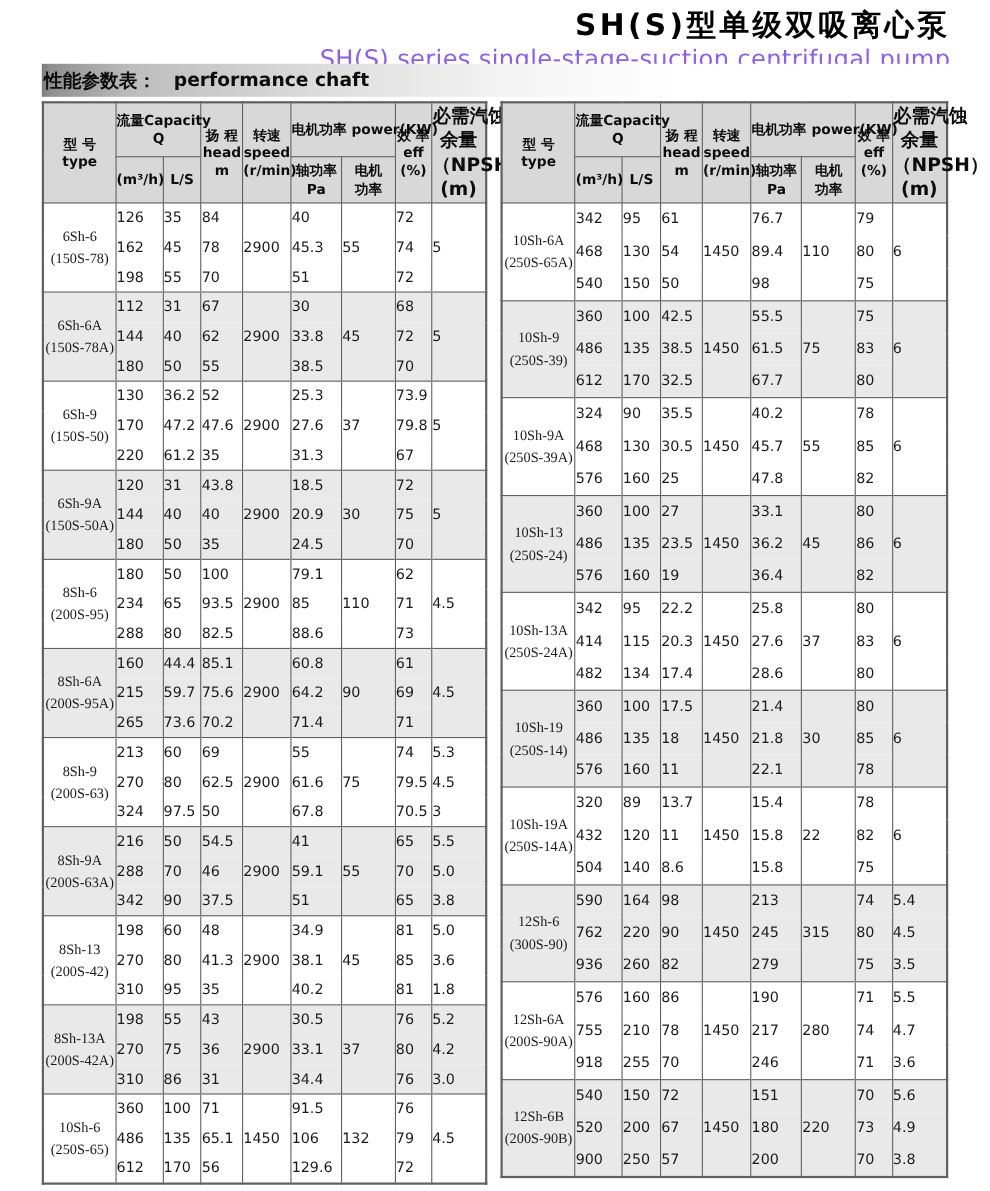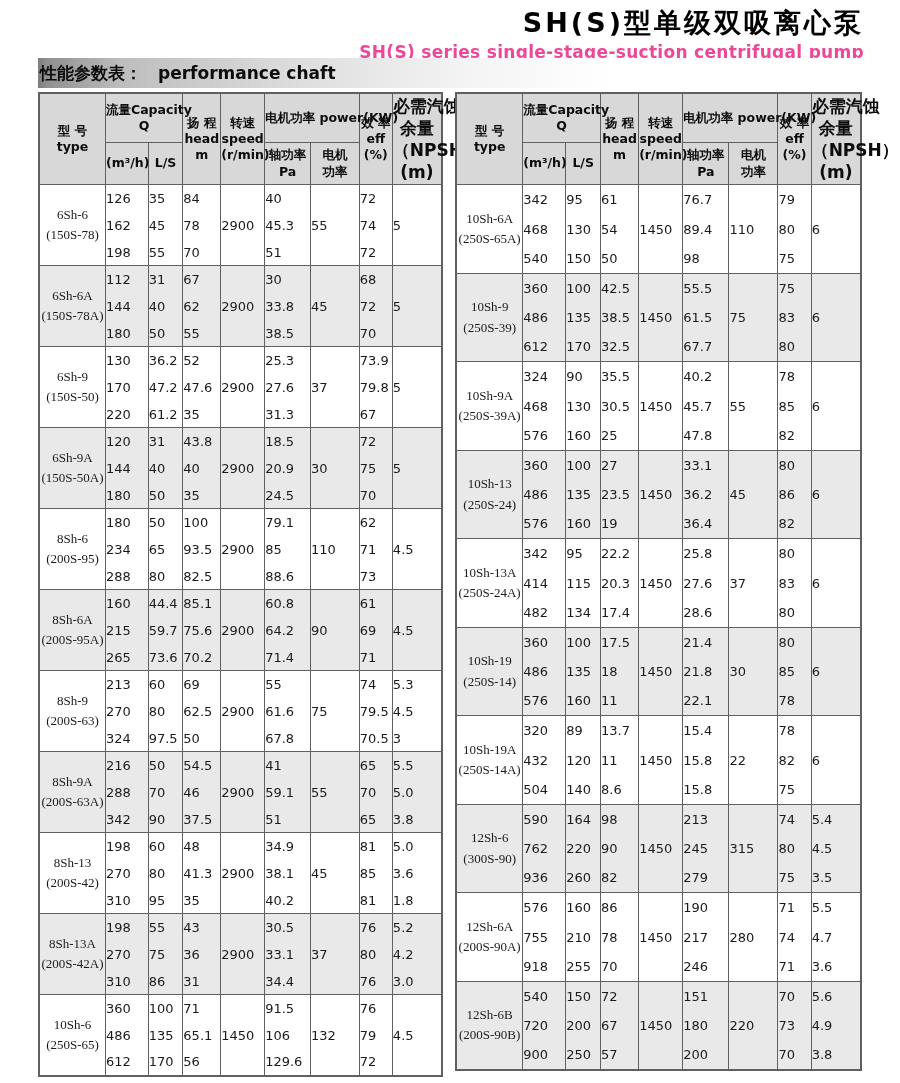--- a/index.html
+++ b/index.html
@@ -2,21 +2,21 @@
 <html style="--header-bg: #d8d8d8; --shade: #e9e9e9; --border: #606060;"><head>
 <meta charset="utf-8">
 <style>
   html,body{margin:0;padding:0;background:#fff;}
   body{
     width:900px;height:1083px;position:relative;overflow:hidden;
     font-family:"DejaVu Sans","Liberation Sans",sans-serif;color:#111;
   }
   .title-block{position:absolute;top:5px;right:36px;text-align:right;margin-left:33px;}
   .title-zh{font-size:27px;font-weight:700;letter-spacing:3px;color:#000;}
-  .title-en{font-size:17px;color:#ec4899;margin-top:1px;letter-spacing:.3px;font-weight:bold;}
+  .title-en{font-size:22px;color:#8b5cf6;margin-top:1px;letter-spacing:.3px;}
   .section-bar{
     position:absolute;left:38px;top:58px;width:824px;height:30px;
     background:linear-gradient(90deg,#7d7d7d 0px,#8f8f8f 8px,#bdbdbd 10%,#dedede 32%,#f4f4f4 52%,#ffffff 70%);
     display:flex;align-items:center;padding-left:2px;box-sizing:border-box;
   }
   .bar-zh,.bar-en{font-size:17px;font-weight:700;color:#0c0c0c;}
   .bar-en{margin-left:16px;}
   .tbl-mount{position:absolute;top:92px;}
   #left-table-mount{left:38px;width:405px;}
   #right-table-mount{left:455px;width:407px;}
@@ -776,21 +776,21 @@
           <td class="num">540</td>
           <td class="num">150</td>
           <td class="num">72</td>
           <td class="ctr" rowspan="3">1450</td>
           <td class="num">151</td>
           <td class="ctr" rowspan="3">220</td>
           <td class="num">70</td>
           <td class="num">5.6</td>
         </tr>
         <tr class="data shade">
-          <td class="num">720</td>
+          <td class="num">520</td>
           <td class="num">200</td>
           <td class="num">67</td>
           <td class="num">180</td>
           <td class="num">73</td>
           <td class="num">4.9</td>
         </tr>
         <tr class="data shade">
           <td class="num">900</td>
           <td class="num">250</td>
           <td class="num">57</td>

